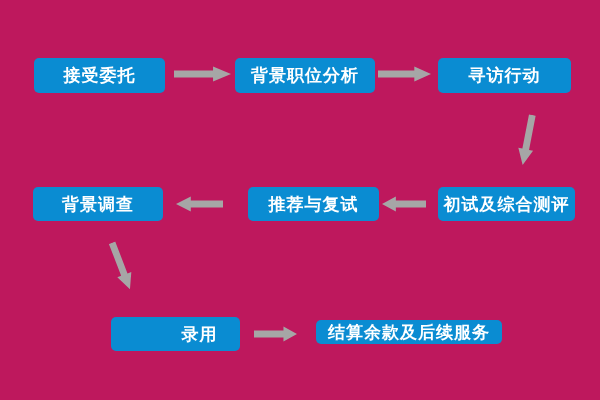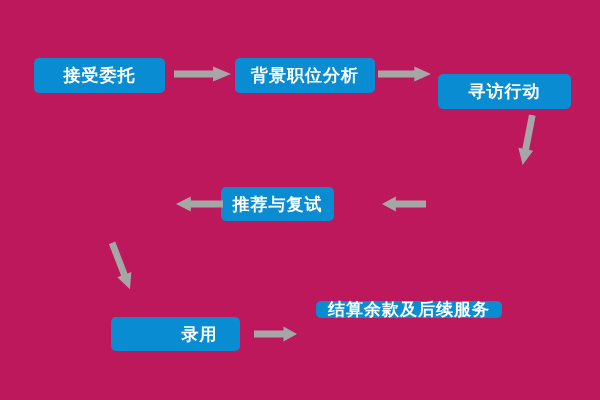--- a/index.html
+++ b/index.html
@@ -34,26 +34,26 @@
     color: var(--arrow-color, #a6a6a6);
   }
   .arrow svg {
     display: block;
     width: 100%;
     height: 100%;
   }
   
   .n1 { left: 34px;  top: 58px;  width: 131px; height: 35px; }
   .n2 { left: 235px; top: 58px;  width: 140px; height: 35px; }
-  .n3 { left: 438px; top: 74px;  width: 133px; height: 35px; }
+  .n3 { left: 438px; top: 58px;  width: 133px; height: 35px; }
   .n4 { left: 438px; top: 187px; width: 137px; height: 34px; }
-  .n5 { left: 221px; top: 187px; width: 113px; height: 34px; font-family: Liberation Mono, monospace; }
+  .n5 { left: 248px; top: 187px; width: 131px; height: 34px; font-family: Liberation Mono, monospace; }
   .n6 { left: 33px;  top: 187px; width: 130px; height: 34px; }
   .n7 { left: 111px; top: 317px; width: 129px; height: 34px; padding-left: 48px; }
-  .n8 { left: 316px; top: 301px; width: 186px; height: 17px; }
+  .n8 { left: 316px; top: 320px; width: 186px; height: 24px; }
   
   .a1 { left: 174px; top: 66px;  width: 57px; height: 16px; }
   .a2 { left: 378px; top: 66px;  width: 53px; height: 16px; }
   .a3 { left: 176px; top: 196px; width: 47px; height: 16px; transform: rotate(180deg); }
   .a4 { left: 382px; top: 196px; width: 44px; height: 16px; transform: rotate(180deg); }
   .a5 { left: 502px; top: 132px; width: 51px; height: 16px; transform: rotate(101deg); }
   .a6 { left: 96px;  top: 258px; width: 50px; height: 16px; transform: rotate(69deg); }
   .a7 { left: 254px; top: 326px; width: 43px; height: 16px; }
 </style>
 </head>
@@ -74,31 +74,33 @@
     </svg>
   </div>
   <div class="node n3">寻访行动</div>
 
   <div class="arrow a5">
     <svg viewBox="0 0 54 16" preserveAspectRatio="none" aria-hidden="true">
       <polygon fill="currentColor" points="0,4.6 37,4.6 37,0.5 54,8 37,15.5 37,11.4 0,11.4"></polygon>
     </svg>
   </div>
 
+  <div class="node n4">初试及综合测评</div>
   <div class="arrow a4">
     <svg viewBox="0 0 54 16" preserveAspectRatio="none" aria-hidden="true">
       <polygon fill="currentColor" points="0,4.6 37,4.6 37,0.5 54,8 37,15.5 37,11.4 0,11.4"></polygon>
     </svg>
   </div>
   <div class="node n5">推荐与复试</div>
   <div class="arrow a3">
     <svg viewBox="0 0 54 16" preserveAspectRatio="none" aria-hidden="true">
       <polygon fill="currentColor" points="0,4.6 37,4.6 37,0.5 54,8 37,15.5 37,11.4 0,11.4"></polygon>
     </svg>
   </div>
+  <div class="node n6">背景调查</div>
 
   <div class="arrow a6">
     <svg viewBox="0 0 54 16" preserveAspectRatio="none" aria-hidden="true">
       <polygon fill="currentColor" points="0,4.6 37,4.6 37,0.5 54,8 37,15.5 37,11.4 0,11.4"></polygon>
     </svg>
   </div>
 
   <div class="node n7">录用</div>
   <div class="arrow a7">
     <svg viewBox="0 0 54 16" preserveAspectRatio="none" aria-hidden="true">

